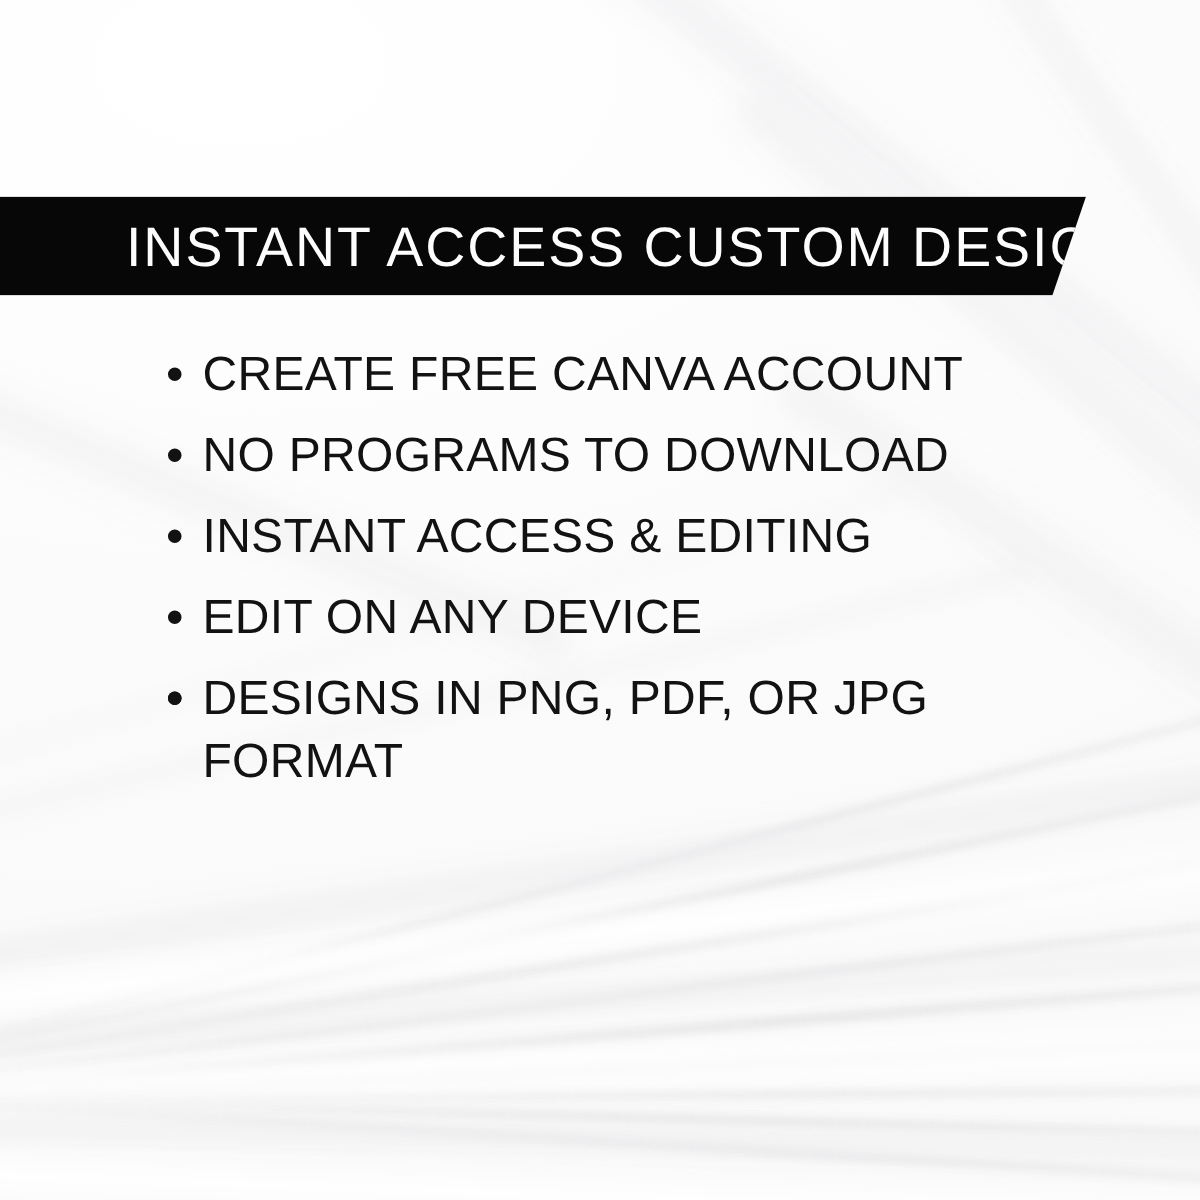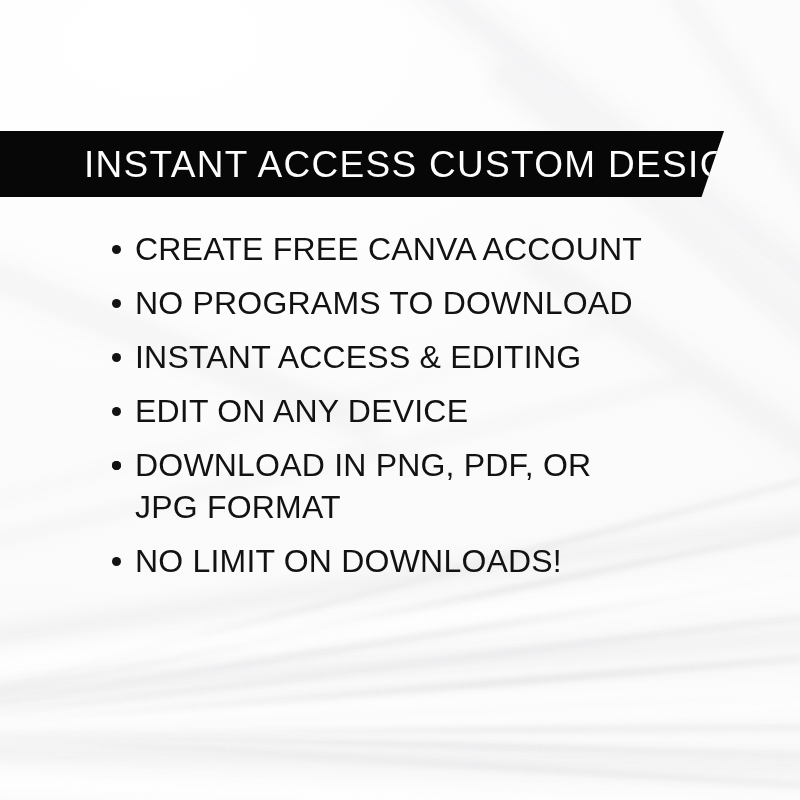--- a/index.html
+++ b/index.html
@@ -192,21 +192,17 @@
     </li>
     <li class="feature-item">
       <span class="bullet-dot"></span>
       <span class="feature-text">EDIT ON ANY DEVICE</span>
     </li>
     <li class="feature-item">
       <span class="bullet-dot"></span>
     </li>
     <li class="feature-item" style="width:505px;">
       <span class="bullet-dot"></span>
-      <span class="feature-text">DOWNLOAD IN PNG, PDF, OR JPG FORMAT</span>
-    </li>
-    <li class="feature-item">
-      <span class="bullet-dot"></span>
-      <span class="feature-text">NO LIMIT ON DOWNLOADS!</span>
+      <span class="feature-text">DESIGNS IN PNG, PDF, OR JPG FORMAT</span>
     </li>
   </ul>
 
 </div>
 
 </body></html>

